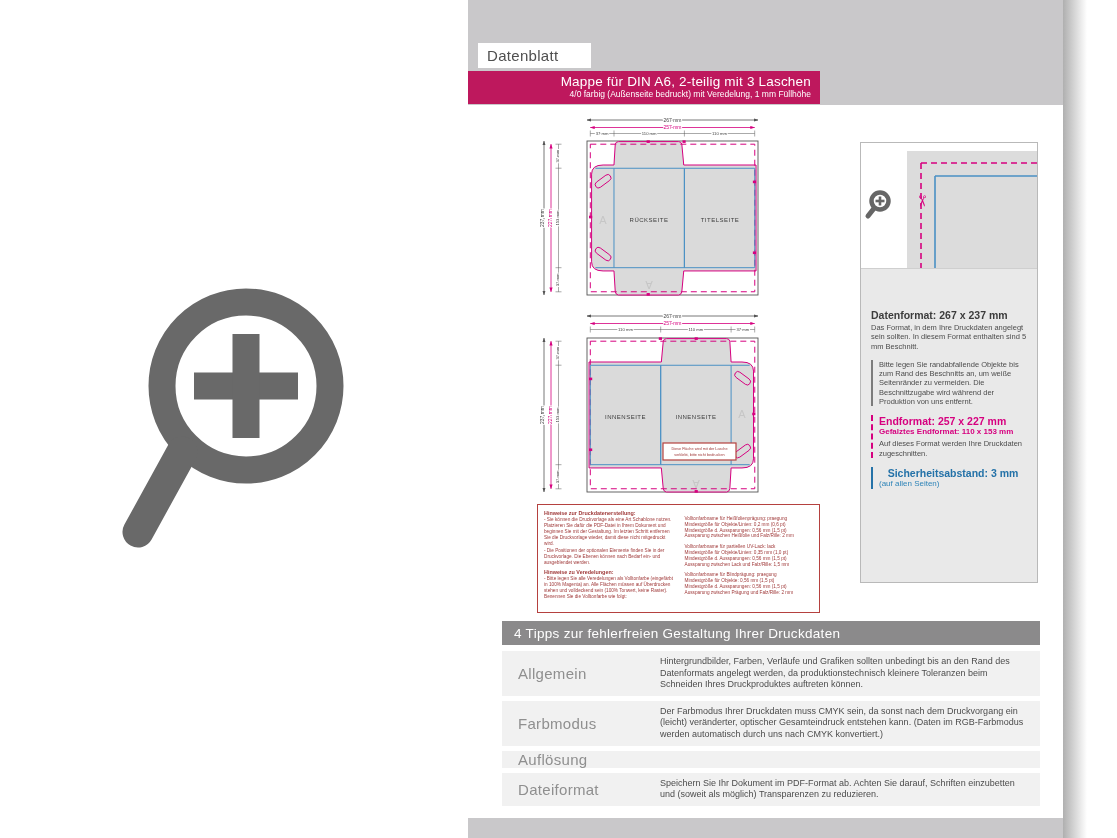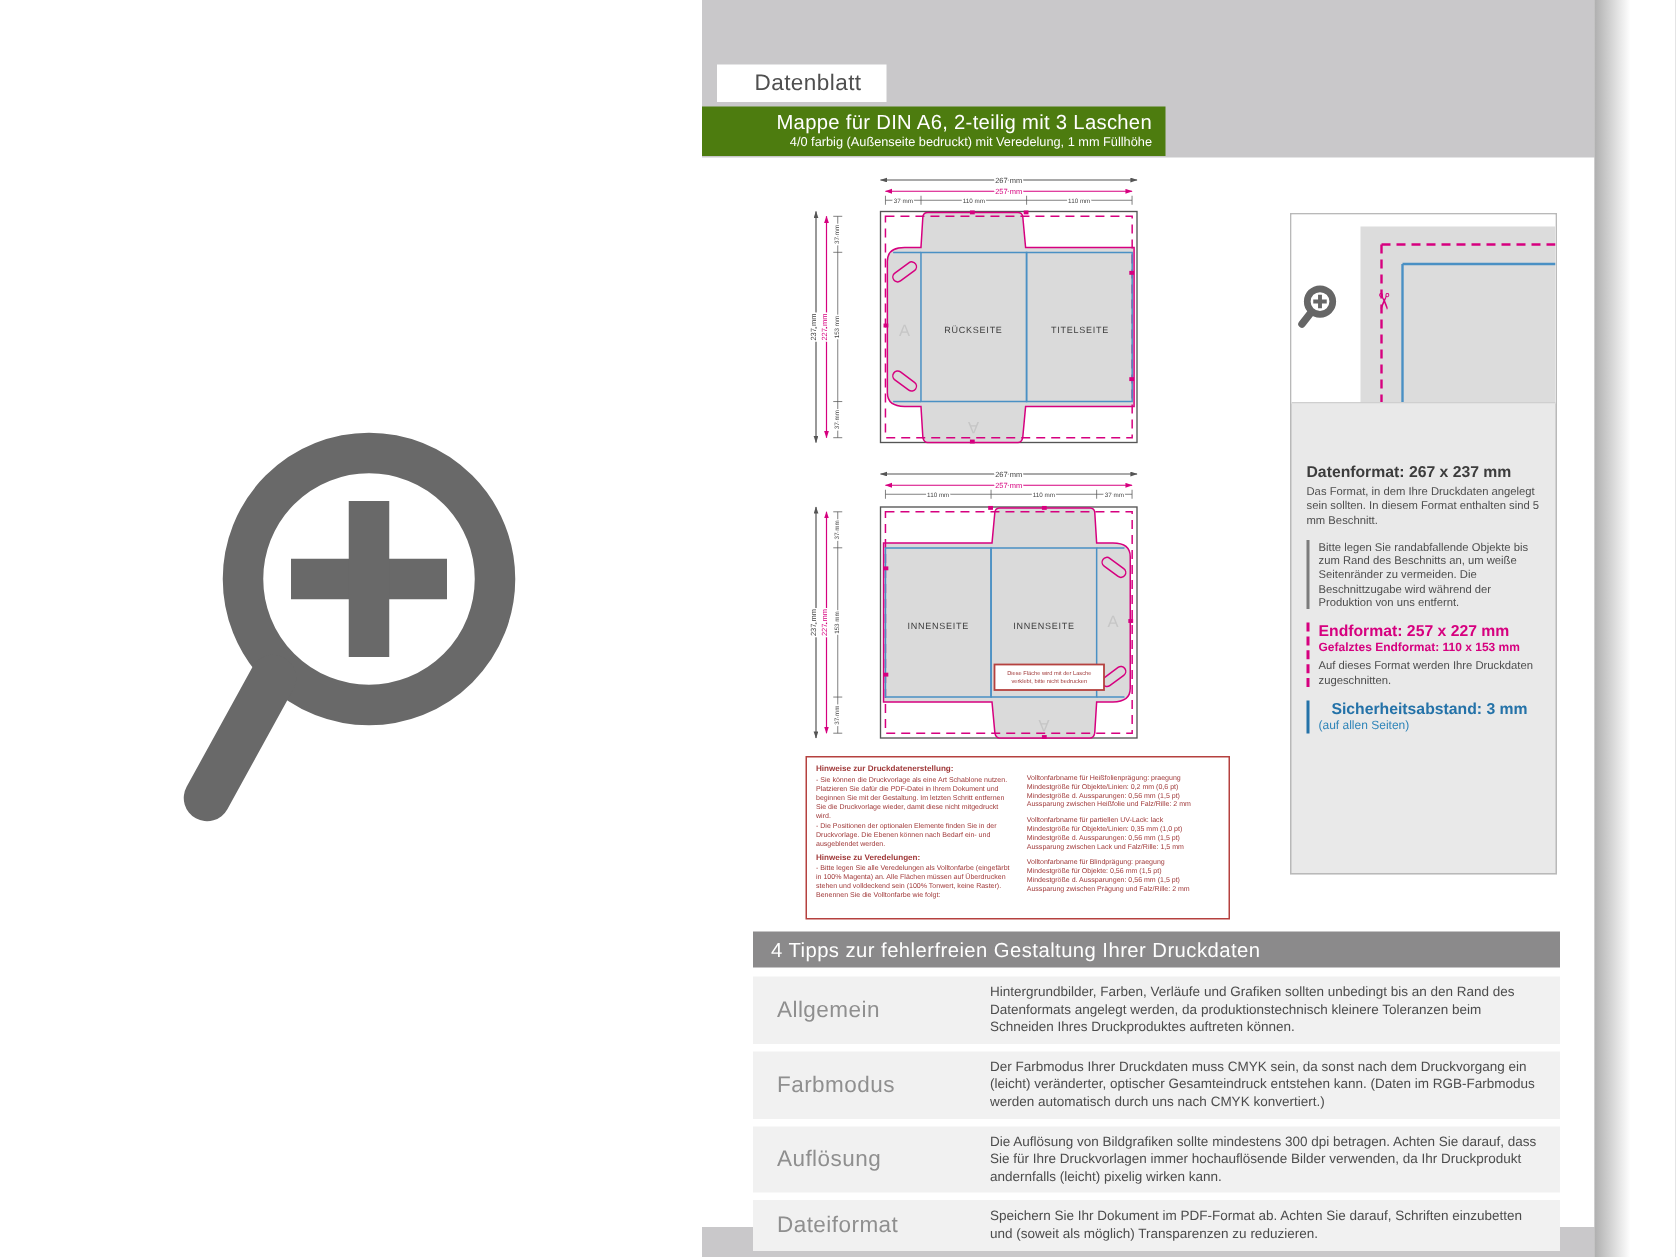--- a/index.html
+++ b/index.html
@@ -7,22 +7,22 @@
        font-family:"Liberation Sans", sans-serif;color:#4a4a4a;}
   .abs{position:absolute;}
   
   #canvas-bg{left:468px;top:0;width:595px;height:838px;background:#c9c8ca;}
   #page-sheet{left:468px;top:105px;width:595px;height:713px;background:#ffffff;}
   #right-shadow{left:1063px;top:0;width:24px;height:838px;
     background:linear-gradient(to right, rgba(110,110,110,.55), rgba(255,255,255,0));}
   
   #datenblatt-box{left:478px;top:43px;width:113px;height:25px;background:#fff;
     display:flex;align-items:center;padding-left:9px;box-sizing:border-box;}
-  #datenblatt-box span{font-size:15px;color:#4f4f4f;letter-spacing:.3px;margin-left:16px;}
-  #title-bar{left:468px;top:71px;width:309px;height:33px;background:#4d7c0f;color:#fff;
+  #datenblatt-box span{font-size:15px;color:#4f4f4f;letter-spacing:.3px;}
+  #title-bar{left:468px;top:71px;width:352px;height:33px;background:#be185d;color:#fff;
     text-align:right;padding:3px 9px 0 0;box-sizing:border-box;}
   #title-bar .t1{font-size:13.5px;line-height:15px;letter-spacing:.2px;}
   #title-bar .t2{font-size:8.5px;line-height:11px;}
   
   #hints-box{left:537px;top:504px;width:283px;height:109px;border:1.5px solid #b5413f;
     box-sizing:border-box;display:flex;color:#a03a3a;}
   #hints-box .col{padding:5px 4px 3px 6px;width:50%;box-sizing:border-box;}
   #hints-box .h{font-size:5.4px;font-weight:bold;line-height:6.4px;margin:0 0 1px 0;}
   #hints-box p{font-size:4.7px;line-height:5.8px;margin:0 0 2px 0;}
   #hints-box .blk{font-size:4.7px;line-height:5.8px;margin:0 0 5px 0;white-space:pre-line;}
@@ -262,19 +262,18 @@
   <div class="tip-row">
     <div class="tip-label">Allgemein</div>
     <div class="tip-text">Hintergrundbilder, Farben, Verläufe und Grafiken sollten unbedingt bis an den Rand des Datenformats angelegt werden, da produktionstechnisch kleinere Toleranzen beim Schneiden Ihres Druckproduktes auftreten können.</div>
   </div>
   <div class="tip-row">
     <div class="tip-label">Farbmodus</div>
     <div class="tip-text">Der Farbmodus Ihrer Druckdaten muss CMYK sein, da sonst nach dem Druckvorgang ein (leicht) veränderter, optischer Gesamteindruck entstehen kann. (Daten im RGB-Farbmodus werden automatisch durch uns nach CMYK konvertiert.)</div>
   </div>
   <div class="tip-row">
     <div class="tip-label">Auflösung</div>
-    <div class="tip-text">Die Auflösung von Bildgrafiken sollte mindestens 300 dpi betragen. Achten Sie darauf, dass Sie für Ihre Druckvorlagen immer hochauflösende Bilder verwenden, da Ihr Druckprodukt andernfalls (leicht) pixelig wirken kann.</div>
   </div>
   <div class="tip-row">
     <div class="tip-label">Dateiformat</div>
     <div class="tip-text">Speichern Sie Ihr Dokument im PDF-Format ab. Achten Sie darauf, Schriften einzubetten und (soweit als möglich) Transparenzen zu reduzieren.</div>
   </div>
 </div>
 
 </body></html>

